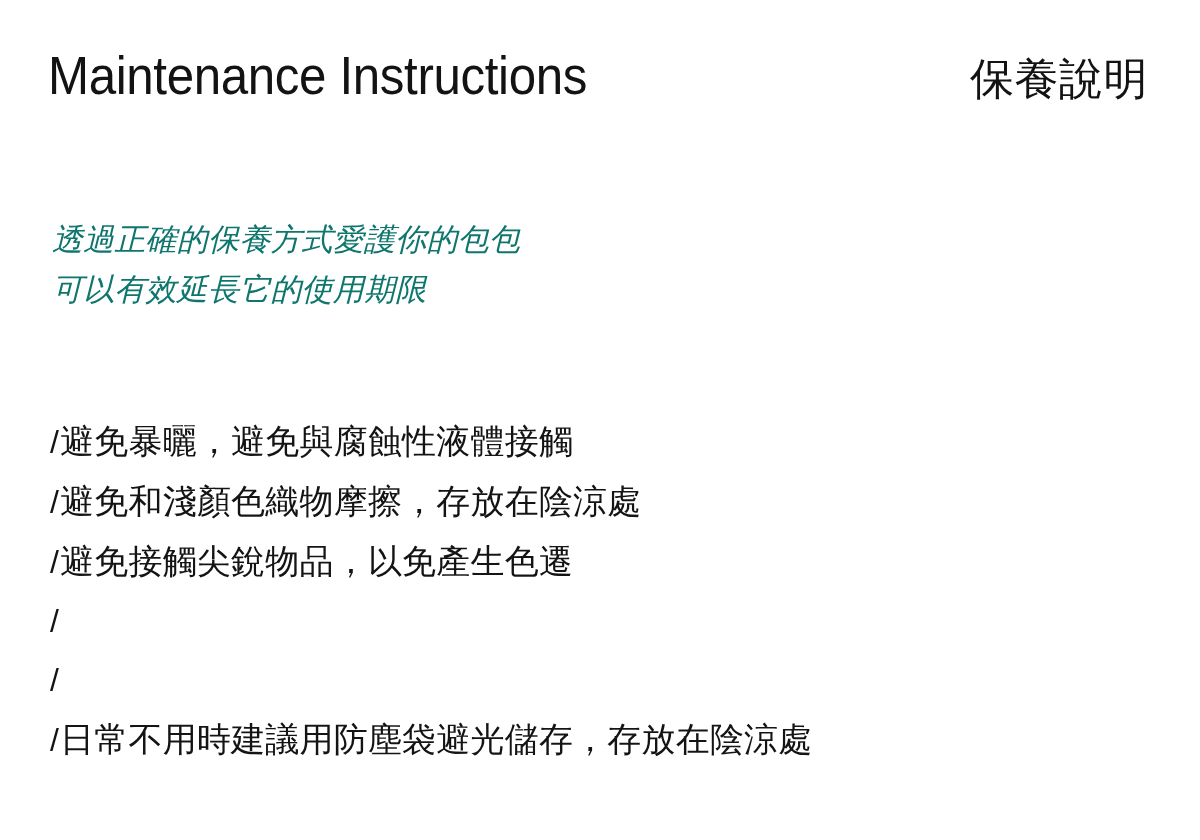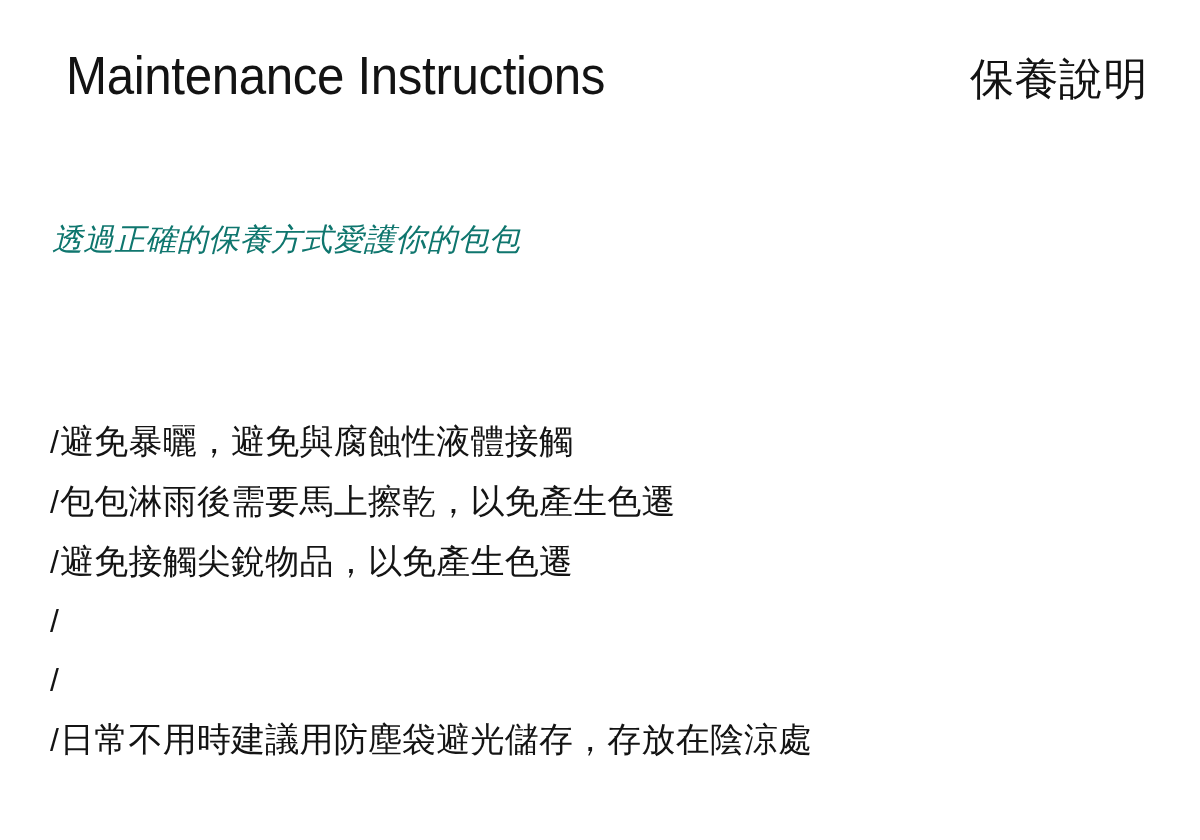--- a/index.html
+++ b/index.html
@@ -21,21 +21,21 @@
     position: relative;
     width: 1200px;
     height: 840px;
     background: #ffffff;
     box-sizing: border-box;
   }
 
   
   .header {
     position: absolute;
-    left: 66px;
+    left: 48px;
     right: 52px;
     top: 44px;
     height: 72px;
     display: flex;
     align-items: baseline;
     justify-content: space-between;
     gap: 8px;
   }
 
   .title-en {
@@ -114,30 +114,31 @@
 
 <div class="page">
 
   <div class="header">
     <div class="title-en">Maintenance Instructions</div>
     <div class="title-cjk">保養說明</div>
   </div>
 
   <div class="lead">
     <span class="lead-line">透過正確的保養方式愛護你的包包</span>
+    <span class="lead-line">可以有效延長它的使用期限</span>
   </div>
 
   <ul class="care-list">
     <li class="care-item">
       <span class="slash">/</span>
       <span class="care-text">避免暴曬，避免與腐蝕性液體接觸</span>
     </li>
     <li class="care-item">
       <span class="slash">/</span>
-      <span class="care-text">包包淋雨後需要馬上擦乾，以免產生色遷</span>
+      <span class="care-text">避免和淺顏色織物摩擦，存放在陰涼處</span>
     </li>
     <li class="care-item">
       <span class="slash">/</span>
       <span class="care-text">避免接觸尖銳物品，以免產生色遷</span>
     </li>
     <li class="care-item">
       <span class="slash">/</span>
     </li>
     <li class="care-item">
       <span class="slash">/</span>

